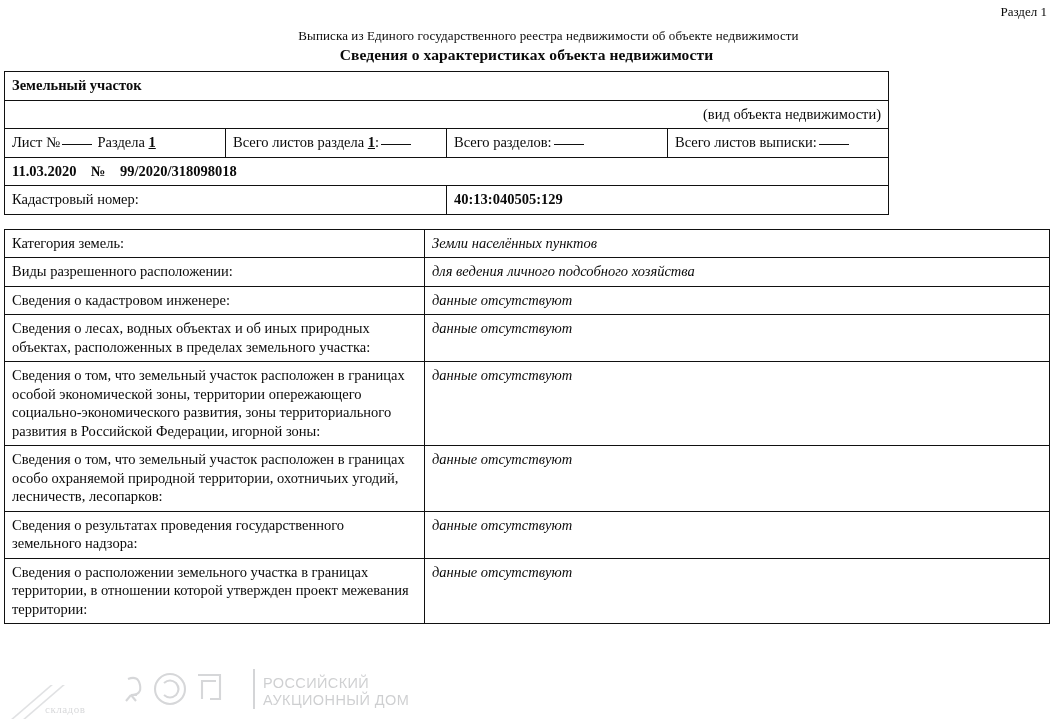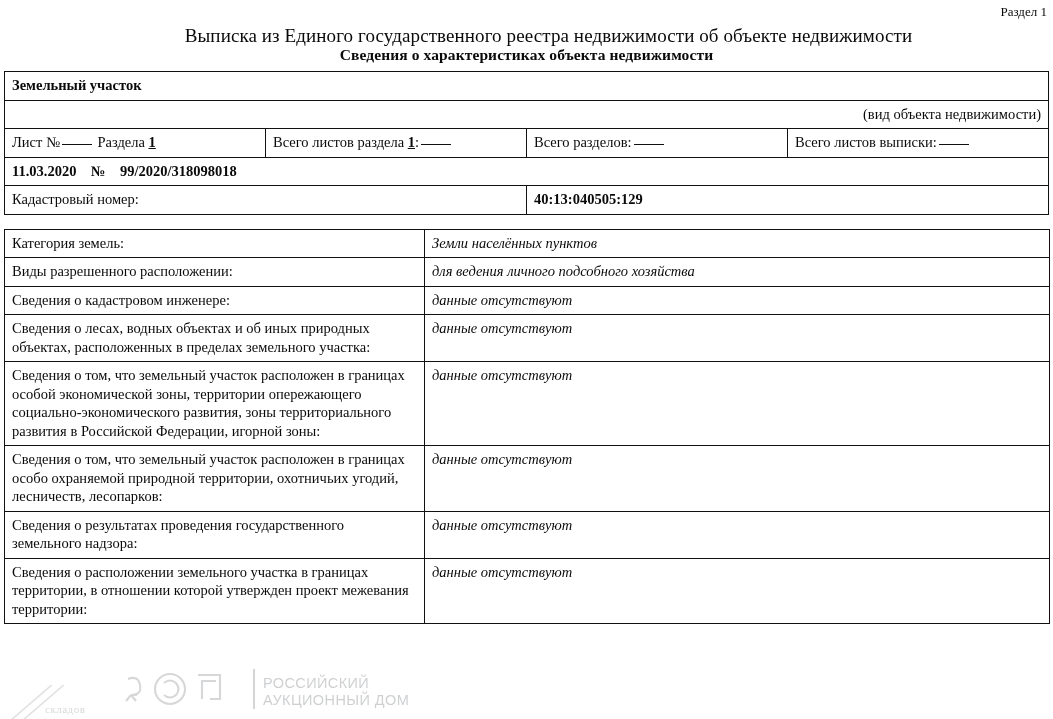--- a/index.html
+++ b/index.html
@@ -32,36 +32,36 @@
     font-size: 13px;
     line-height: 15px;
     white-space: nowrap;
   }
 
   .titles {
     padding-top: 26px;
     text-align: center;
   }
   .title-line1 {
-    font-size: 19px;
+    font-size: 13px;
     line-height: 19px;
     letter-spacing: 0.1px;
     margin-left: 44px;
   }
   .title-line2 {
     font-size: 15.5px;
     line-height: 19px;
     font-weight: bold;
     letter-spacing: 0.1px;
   }
 
   
   table.doc {
     border-collapse: collapse;
-    width: 1045px;
+    width: 885px;
     margin: 0 4px;
     table-layout: fixed;
   }
   table.doc td {
     border: 1.4px solid #111;
     padding: 4px 7px 5px 7px;
     font-size: 14.5px;
     line-height: 18.5px;
     vertical-align: top;
   }

